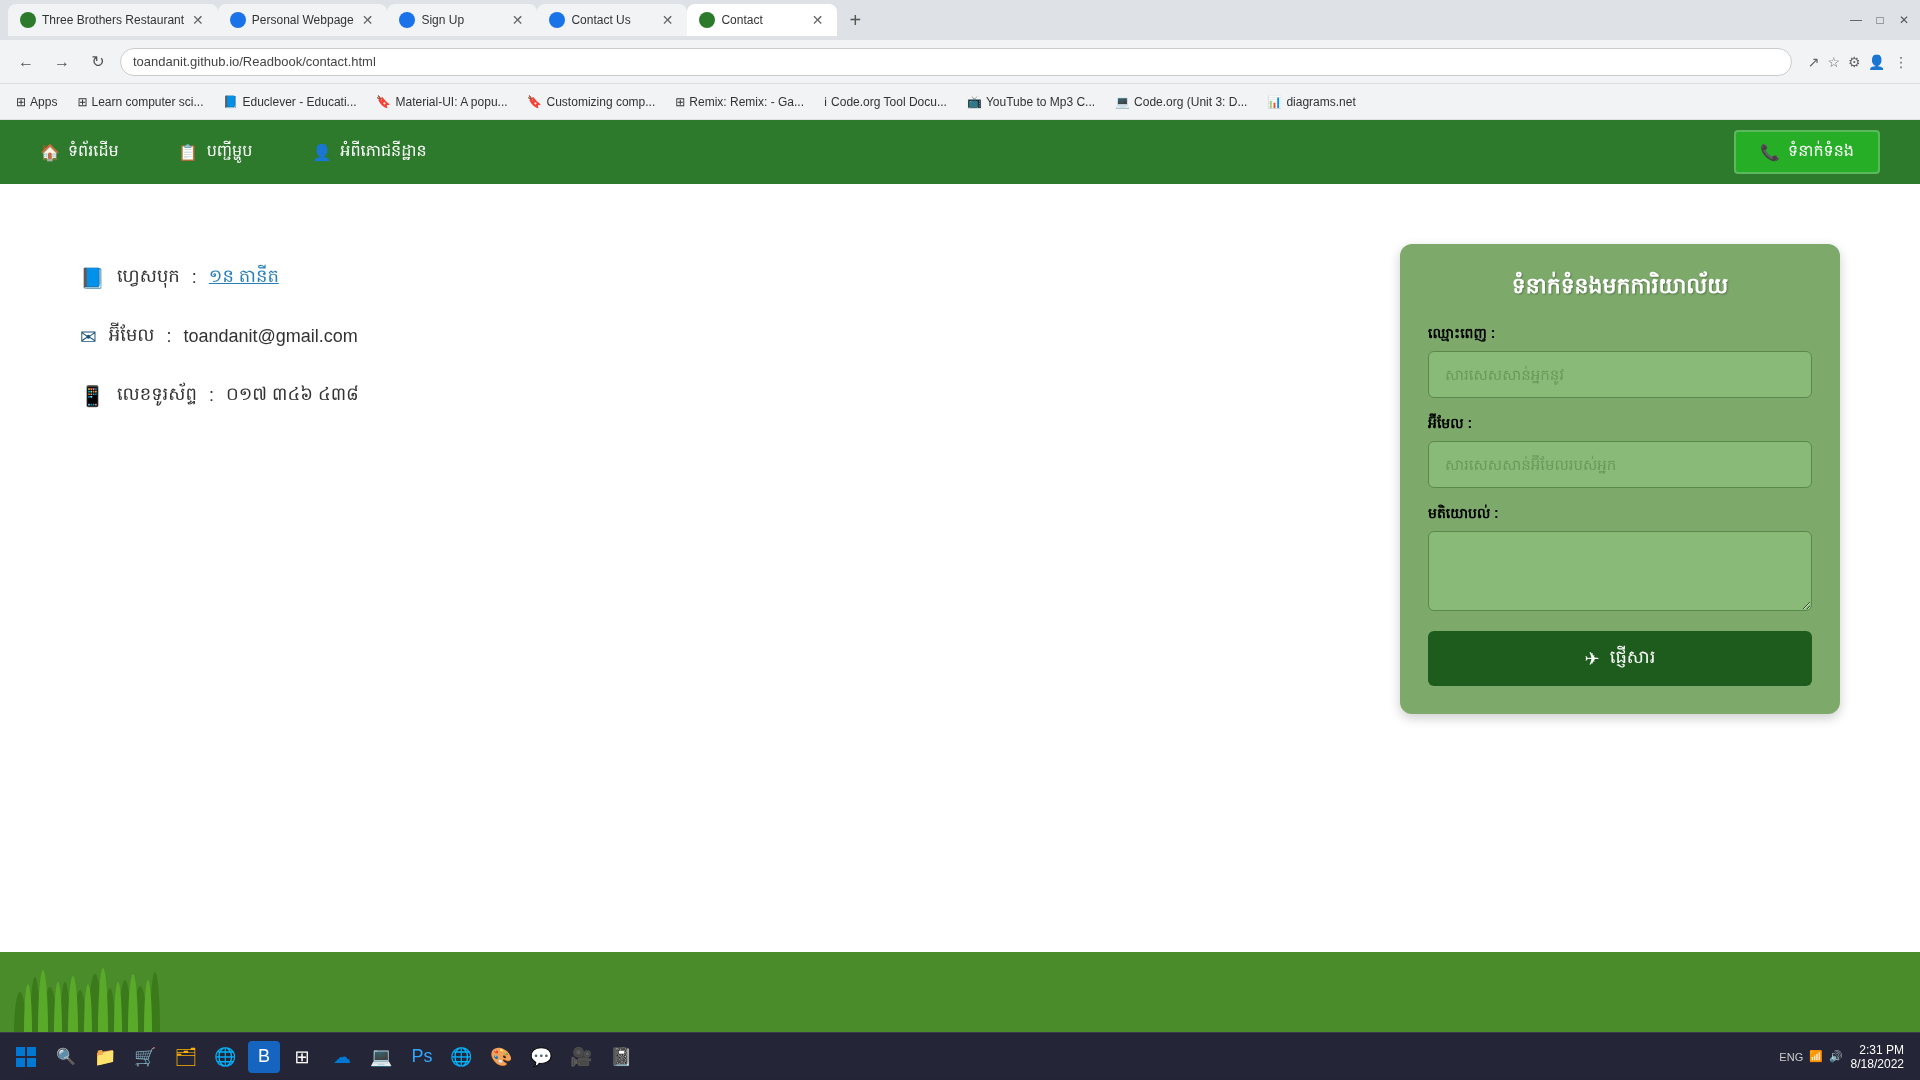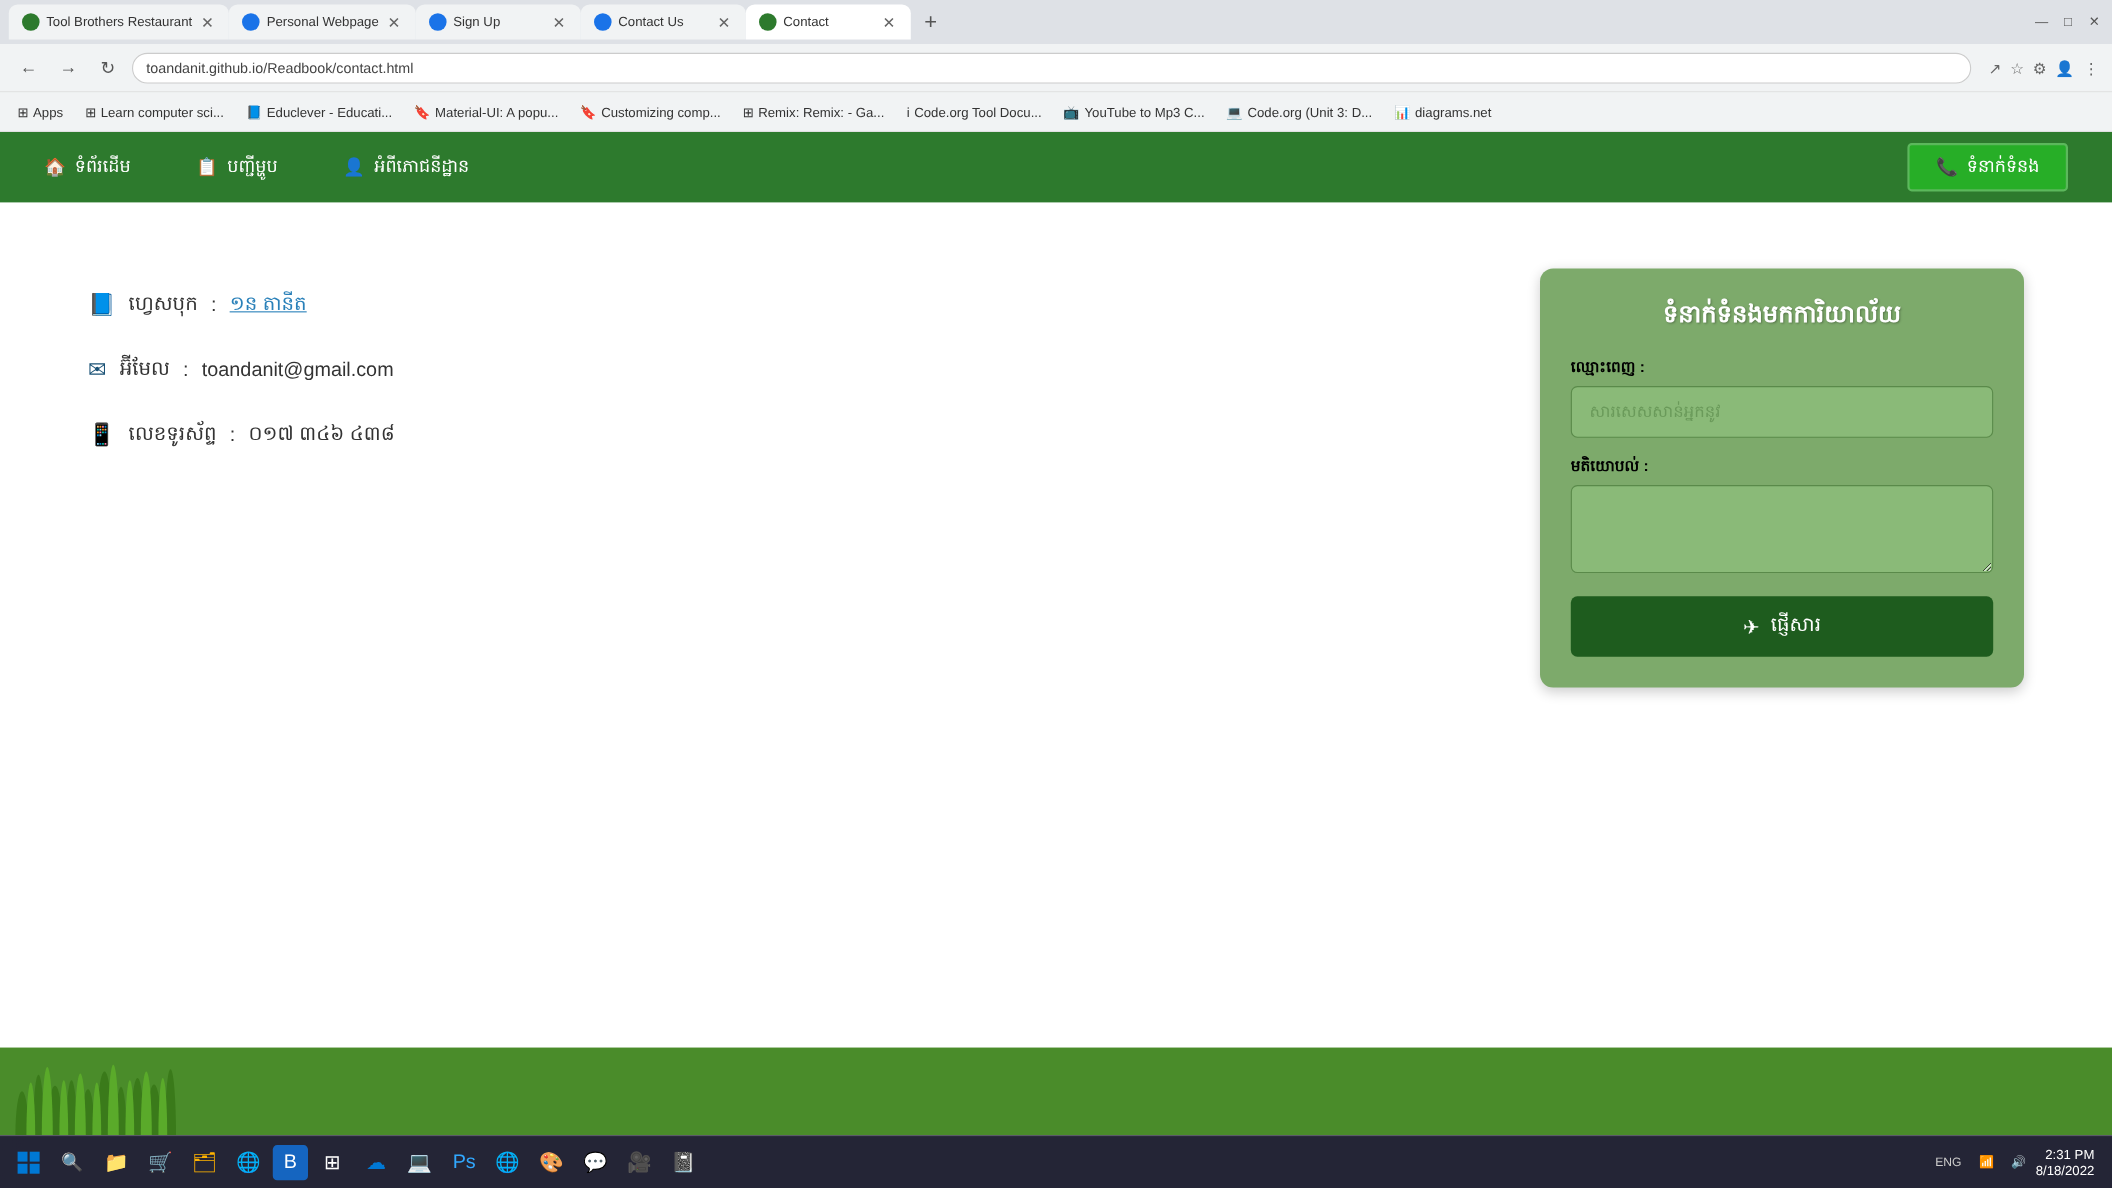--- a/index.html
+++ b/index.html
@@ -64,32 +64,32 @@
     
     .grass-container { position: absolute; bottom: 0; left: 0; right: 0; height: 80px; overflow: hidden; }
     .grass-svg { width: 100%; height: 80px; }
 
     
     .taskbar { height: 48px; background: rgba(0,0,20,0.85); backdrop-filter: blur(10px); display: flex; align-items: center; padding: 0 8px; gap: 4px; border-top: 1px solid rgba(255,255,255,0.1); }
     .taskbar-start { width: 36px; height: 36px; display: flex; align-items: center; justify-content: center; cursor: pointer; }
     .taskbar-icon { width: 36px; height: 36px; display: flex; align-items: center; justify-content: center; cursor: pointer; border-radius: 4px; font-size: 18px; }
     .taskbar-right { margin-left: auto; display: flex; align-items: center; gap: 8px; color: #fff; font-size: 12px; padding-right: 8px; }
     .taskbar-time { text-align: right; }
-    .taskbar-sys { display: flex; align-items: center; gap: 16px; font-size: 11px; color: #ccc; }
+    .taskbar-sys { display: flex; align-items: center; gap: 6px; font-size: 11px; color: #ccc; }
   </style>
 </head>
 <body>
 
 <div class="browser-frame">
 
   <div class="title-bar">
 
     <div class="tab">
       <div class="tab-icon green"></div>
-      <span class="tab-label">Tool Brothers Restaurant</span>
+      <span class="tab-label">Three Brothers Restaurant</span>
       <span class="tab-close">✕</span>
     </div>
     <div class="tab">
       <div class="tab-icon blue"></div>
       <span class="tab-label">Personal Webpage</span>
       <span class="tab-close">✕</span>
     </div>
     <div class="tab">
       <div class="tab-icon blue"></div>
       <span class="tab-label">Sign Up</span>
@@ -218,20 +218,24 @@
       </div>
 
       <div class="contact-form-wrapper">
         <h2 class="form-title">ទំនាក់ទំនងមកការិយាល័យ</h2>
 
         <div class="form-field">
           <label class="field-label">ឈ្មោះពេញ :</label>
           <input type="text" class="field-input" placeholder="សារសេសសាន់អ្នកនូវ" style="">
         </div>
 
+        <div class="form-field">
+          <label class="field-label">អ៊ីមែល :</label>
+          <input type="email" class="field-input" placeholder="សារសេសសាន់អ៊ីមែលរបស់អ្នក" style="">
+        </div>
 
 
         <div class="form-field">
           <label class="field-label">មតិយោបល់ :</label>
           <textarea class="field-textarea" style=""></textarea>
         </div>
 
         <button class="submit-btn">
           <span>✈</span>
           <span>ផ្ញើសារ</span>

